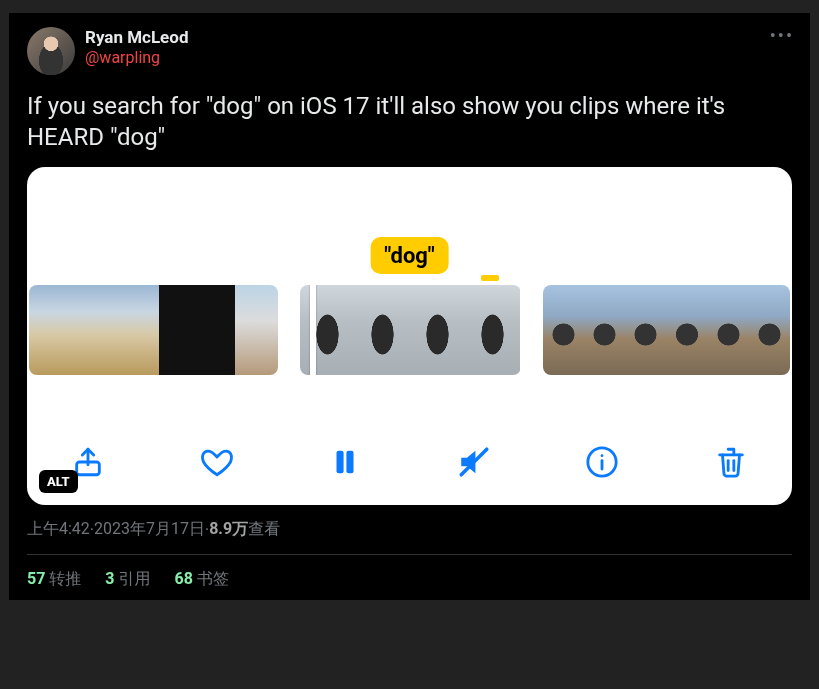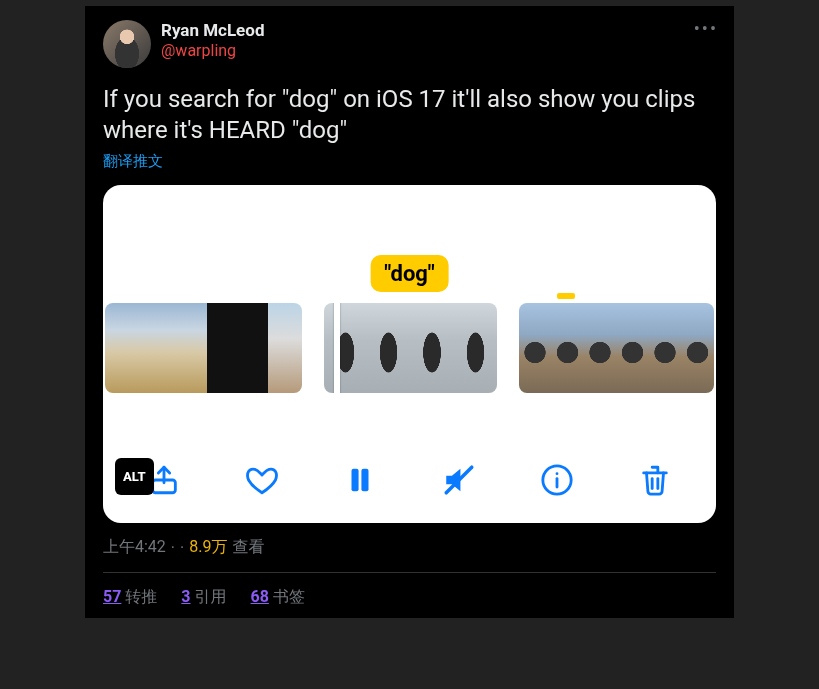--- a/index.html
+++ b/index.html
@@ -6,22 +6,22 @@
   body {
     background: #222;
     font-family: -apple-system, BlinkMacSystemFont, "Segoe UI", Roboto, Helvetica, Arial, sans-serif;
     color: #e7e9ea;
     width: 819px;
     height: 689px;
     overflow: hidden;
   }
   .tweet {
     background: #000;
-    width: 649px;
-    margin: 6px auto;
+    width: 801px;
+    margin: 13px auto;
     padding: 14px 18px 10px 18px;
     position: relative;
   }
   .header { display: flex; align-items: flex-start; gap: 10px; }
   .avatar {
     width: 48px; height: 48px; border-radius: 50%;
     background: linear-gradient(135deg, #8a7a6a 0%, #3a3a3a 100%);
     position: relative; overflow: hidden;
     flex-shrink: 0;
   }
@@ -139,68 +139,66 @@
   }
   .tb-btn {
     width: 46px; height: 46px;
     display: flex; align-items: center; justify-content: center;
     color: #0a7aff;
     cursor: pointer;
   }
   .tb-btn svg { width: 34px; height: 34px; }
   .alt-badge {
     position: absolute;
-    left: 12px; bottom: 28px;
+    left: 12px; bottom: 12px;
     background: #000;
     color: #fff;
     font-weight: 800;
     font-size: 13px;
-    padding: 11px 8px;
+    padding: 4px 8px;
     border-radius: 6px;
     text-align: right;
   }
   .meta-row {
     margin-top: 14px;
     color: #71767b;
     font-size: 16px;
     display: flex;
     align-items: center;
-    gap: 5px;
-  }
-  .meta-row .views-count { color: #eab308; font-weight: 400; }
+  }
+  .meta-row .views-count { color: #a3a3a3; font-weight: 700; }
   .divider {
     margin-top: 14px;
     border-top: 1px solid #2f3336;
   }
   .stats-row {
     margin-top: 14px;
     display: flex;
     gap: 24px;
     font-size: 16px;
     color: #71767b;
   }
-  .stats-row .n { color: #8b5cf6; font-weight: 700; margin-right: 4px; text-decoration: underline; }
+  .stats-row .n { color: #86efac; font-weight: 700; margin-right: 4px; }
 </style>
 </head>
 <body>
 
 <div class="tweet">
 
   <div class="header">
     <div class="avatar"></div>
     <div class="names">
       <span class="display-name">Ryan McLeod</span>
       <span class="handle">@warpling</span>
     </div>
     <div class="more">•••</div>
   </div>
 
   <div class="body-text">If you search for "dog" on iOS 17 it'll also show you clips where it's HEARD "dog"</div>
 
-  <div class="translate">翻译推文</div>
 
   <div class="media-card">
     <div class="caption-bubble">"dog"</div>
     <div class="playhead-tick"></div>
 
     <div class="timeline">
       <div class="clip-group g1">
         <div class="thumb"></div>
         <div class="thumb"></div>
         <div class="thumb"></div>
@@ -267,20 +265,21 @@
         </svg>
       </div>
     </div>
 
     <div class="alt-badge">ALT</div>
   </div>
 
   <div class="meta-row">
     <span>上午4:42</span>
     <span>·</span>
+    <span>2023年7月17日</span>
     <span>·</span>
     <span class="views-count">8.9万</span>
     <span>查看</span>
   </div>
 
   <div class="divider"></div>
 
   <div class="stats-row">
     <span><span class="n">57</span><span>转推</span></span>
     <span><span class="n">3</span><span>引用</span></span>

